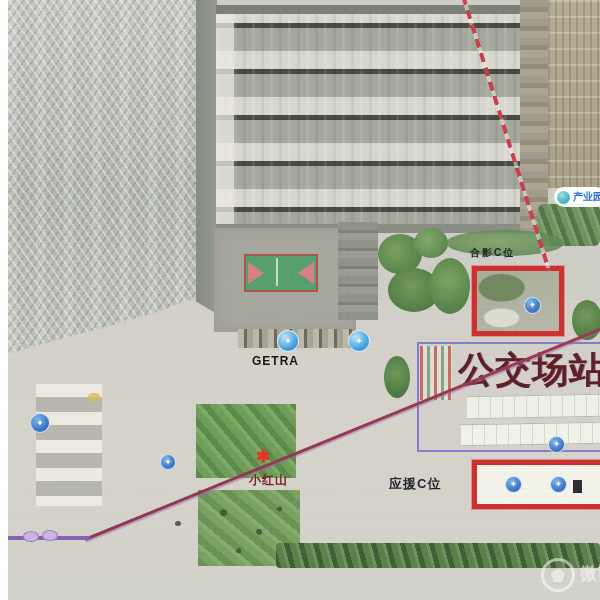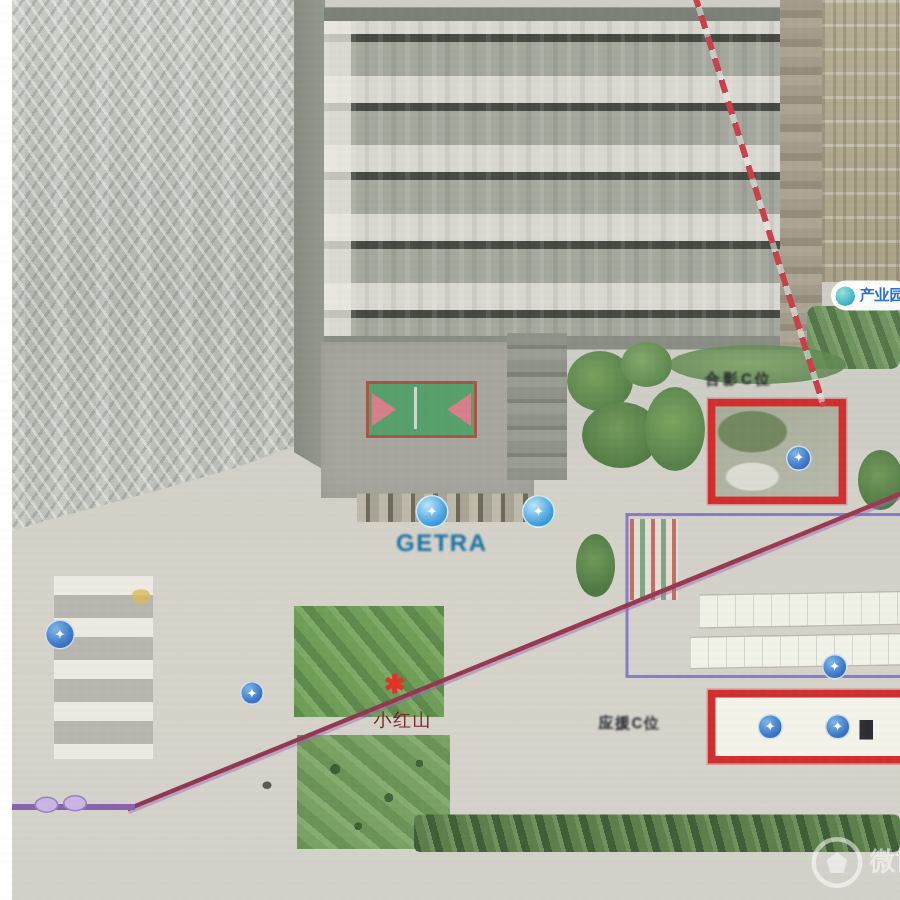--- a/index.html
+++ b/index.html
@@ -121,23 +121,23 @@
     background:
       radial-gradient(ellipse 40px 24px at 30% 28%,#74885f 55%,transparent 60%),
       radial-gradient(ellipse 30px 16px at 30% 78%,#dddcd2 55%,transparent 62%),
       linear-gradient(160deg,#a7ad98,#b8b9ab);}
   .redbox2{left:472px;top:460px;width:134px;height:49px;background:#f3f3ea;}
   .redbox2 .glyph{position:absolute;left:96px;top:15px;width:9px;height:13px;background:#2d2d33;filter:blur(.5px);}
 
   
   .maplabel{font-weight:bold;color:#22252d;white-space:nowrap;filter:blur(.55px);}
   .label-box1{left:470px;top:246px;font-size:10px;letter-spacing:2px;}
-  .label-box2{left:399px;top:475px;font-size:10px;letter-spacing:1px;}
-  .label-plaza{left:252px;top:354px;font-size:16px;color:#0369a1;letter-spacing:1px;filter:blur(.7px);opacity:.9;margin-left:12px;}
-  .label-redpoi{left:249px;top:472px;font-size:12px;color:#7a2026;font-weight:normal;filter:blur(.5px);letter-spacing:1px;}
+  .label-box2{left:389px;top:475px;font-size:13px;letter-spacing:1px;}
+  .label-plaza{left:252px;top:354px;font-size:12px;color:#000000;letter-spacing:1px;filter:blur(.7px);opacity:.9;}
+  .label-redpoi{left:249px;top:472px;font-size:12px;color:#7a2026;font-weight:bold;filter:blur(.5px);letter-spacing:1px;}
   .red-poi-icon{left:256px;top:446px;font-size:17px;color:#e23328;filter:blur(.3px);font-weight:bold;}
 
   
   .dashed-route{left:463px;top:-6px;width:288px;height:4px;transform:rotate(72.6deg);transform-origin:left center;
     background:repeating-linear-gradient(90deg,#c9404a 0 9px,rgba(235,235,235,.55) 9px 15px);}
   .diag-route{left:85px;top:538px;width:557px;height:3px;transform:rotate(-22.2deg);transform-origin:left center;
     background:linear-gradient(90deg,#8f3752,#9c3a4e);box-shadow:0 2px 0 rgba(150,105,180,.45);}
   .metro-seg{left:0;top:536px;width:90px;height:4px;background:#8a63b0;}
   .metro-oval{width:16px;height:11px;border-radius:50%;background:#cbb5e3;border:1px solid #9a7fc0;box-sizing:border-box;}
   .mo1{left:23px;top:531px;} .mo2{left:42px;top:530px;}
@@ -199,20 +199,21 @@
   <div class="abs court-line"></div>
   <div class="abs colonnade"></div>
   <div class="abs tower-strip"></div>
 
   <div class="abs parking-bars"></div>
   <div class="abs yellow-blob"></div>
   <div class="abs small-dot"></div>
 
   <div class="abs violet-rect"></div>
   <div class="abs gate-strip"></div>
+  <div class="abs depot-title">公交场站</div>
   <div class="abs shed-row1"></div>
   <div class="abs shed-row2"></div>
 
   <div class="abs redbox redbox1"></div>
   <div class="abs redbox redbox2">
     <div class="glyph"></div>
   </div>
 
   <div class="abs maplabel label-box1">合影C位</div>
   <div class="abs maplabel label-box2">应援C位</div>

